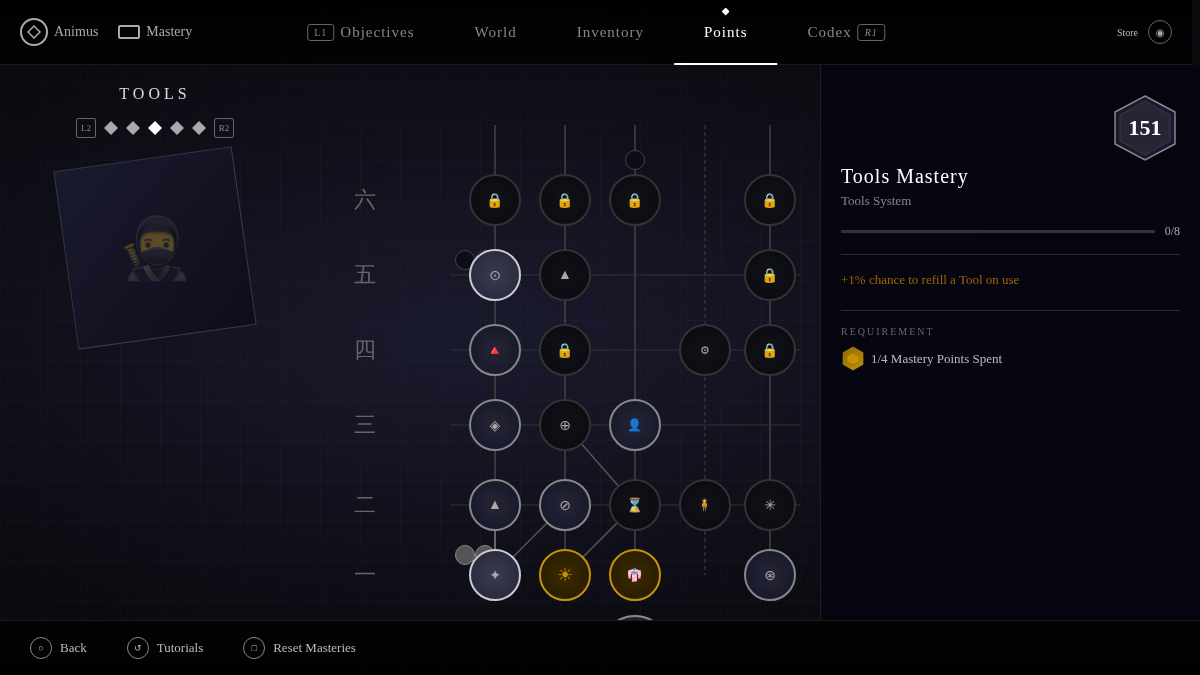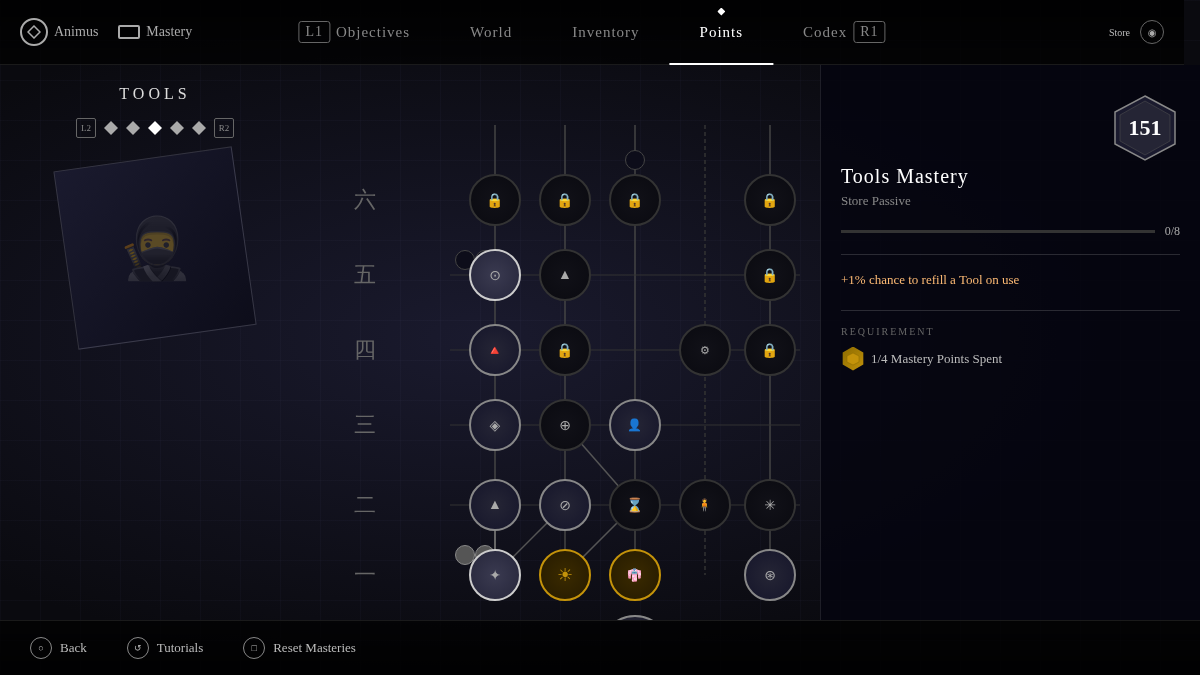--- a/index.html
+++ b/index.html
@@ -28,21 +28,21 @@
         linear-gradient(90deg, rgba(100,100,150,0.05) 1px, transparent 1px);
       background-size: 40px 40px;
       z-index: 1;
     }
 
     
     .top-nav {
       position: absolute;
       top: 0;
       left: 0;
-      right: 16px;
+      right: 8px;
       height: 65px;
       background: linear-gradient(180deg, rgba(0,0,0,0.9) 0%, rgba(0,0,0,0.7) 100%);
       border-bottom: 1px solid rgba(255,255,255,0.1);
       display: flex;
       align-items: center;
       justify-content: space-between;
       padding: 0 20px;
       z-index: 100;
     }
     .nav-left {
@@ -275,21 +275,21 @@
       font-size: 12px;
       color: #aaa;
     }
     .divider {
       height: 1px;
       background: rgba(255,255,255,0.15);
       margin: 15px 0;
     }
     .description-text {
       font-size: 13px;
-      color: #fdba74;
+      color: #a16207;
       line-height: 1.5;
       margin-bottom: 20px;
     }
     .requirement-label {
       font-size: 10px;
       letter-spacing: 2px;
       color: #666;
       margin-bottom: 10px;
     }
     .requirement-item {
@@ -397,21 +397,21 @@
       font-size: 20px;
       cursor: pointer;
       color: #ccc;
       transform: translate(-50%, -50%);
     }
 
     .l2-badge, .r2-badge {
       padding: 2px 6px;
       border: 1px solid #666;
       border-radius: 3px;
-      font-size: 14px;
+      font-size: 10px;
       color: #888;
     }
 
     
     .animus-icon {
       width: 28px;
       height: 28px;
       border: 2px solid #aaa;
       border-radius: 50%;
       display: flex;
@@ -457,21 +457,21 @@
     </div>
     <div class="nav-tab">
       <span>Inventory</span>
     </div>
     <div class="nav-tab active">
       <div class="nav-tab-icon"></div>
       <span>Points</span>
     </div>
     <div class="nav-tab">
       <span>Codex</span>
-      <span class="l2-badge" style="margin-left:6px;">R1</span>
+      <span class="l2-badge" style="margin-left:6px;font-style:italic;">R1</span>
     </div>
   </div>
 
   <div class="nav-right">
     <span style="font-size:10px;color:#bbb;">Store</span>
     <div class="nav-button-icon">◉</div>
   </div>
 </nav>
 
 <div class="left-panel">
@@ -619,21 +619,21 @@
     <div style="position:absolute;right:0;top:8px;width:70px;height:70px;display:flex;align-items:center;justify-content:center;">
       <svg width="70" height="70" viewBox="0 0 70 70">
         <polygon points="35,3 65,19 65,51 35,67 5,51 5,19" fill="#1a1a2e" stroke="#888" stroke-width="1.5"></polygon>
         <polygon points="35,8 60,22 60,48 35,62 10,48 10,22" fill="#252535" stroke="#555" stroke-width="0.5"></polygon>
       </svg>
       <span style="position:absolute;font-size:22px;font-weight:bold;color:#fff;">151</span>
     </div>
   </div>
 
   <div class="mastery-title">Tools Mastery</div>
-  <div class="mastery-subtitle">Store Passive</div>
+  <div class="mastery-subtitle">Tools System</div>
 
   <div class="mastery-progress">
     <div class="progress-bar-container">
       <div class="progress-bar-fill"></div>
     </div>
     <span class="progress-text">
       <span>0</span>/<span>8</span>
     </span>
   </div>
 

